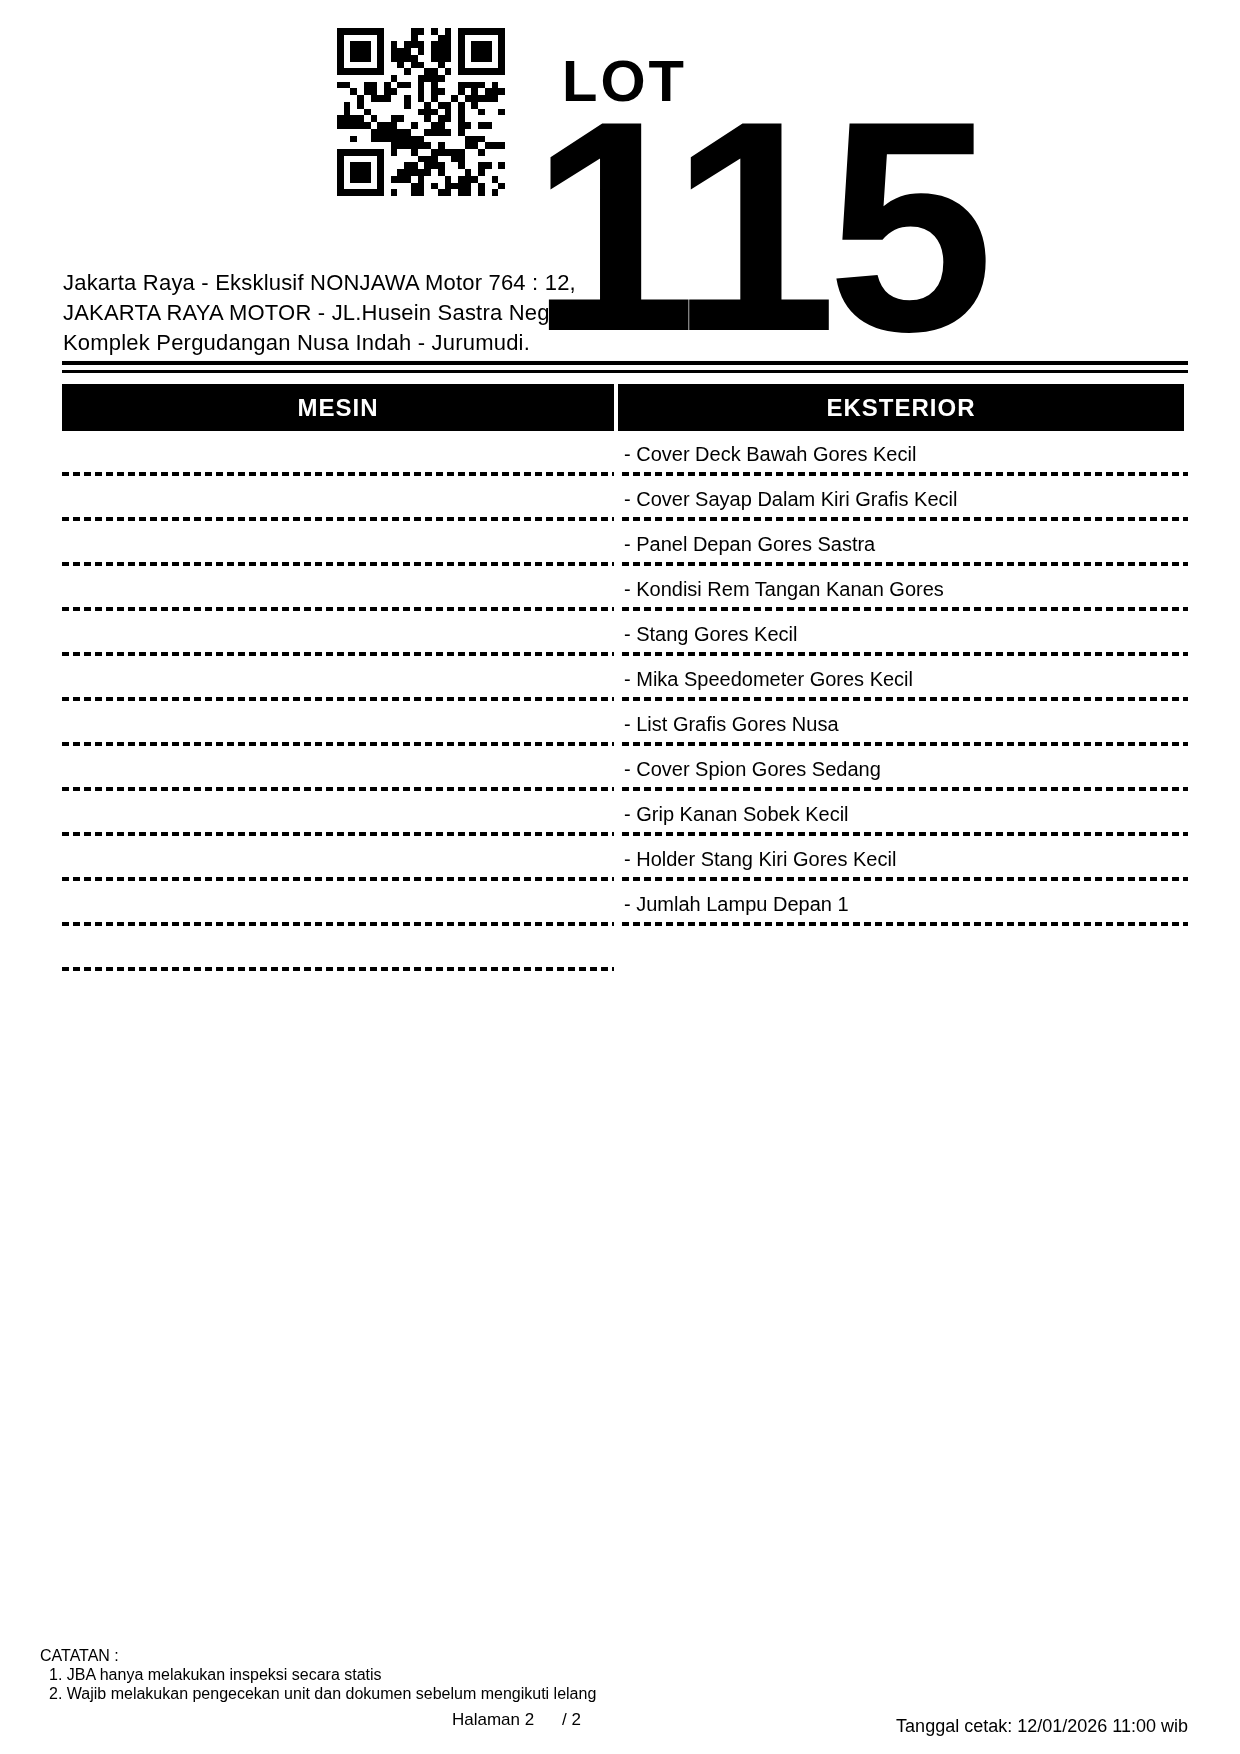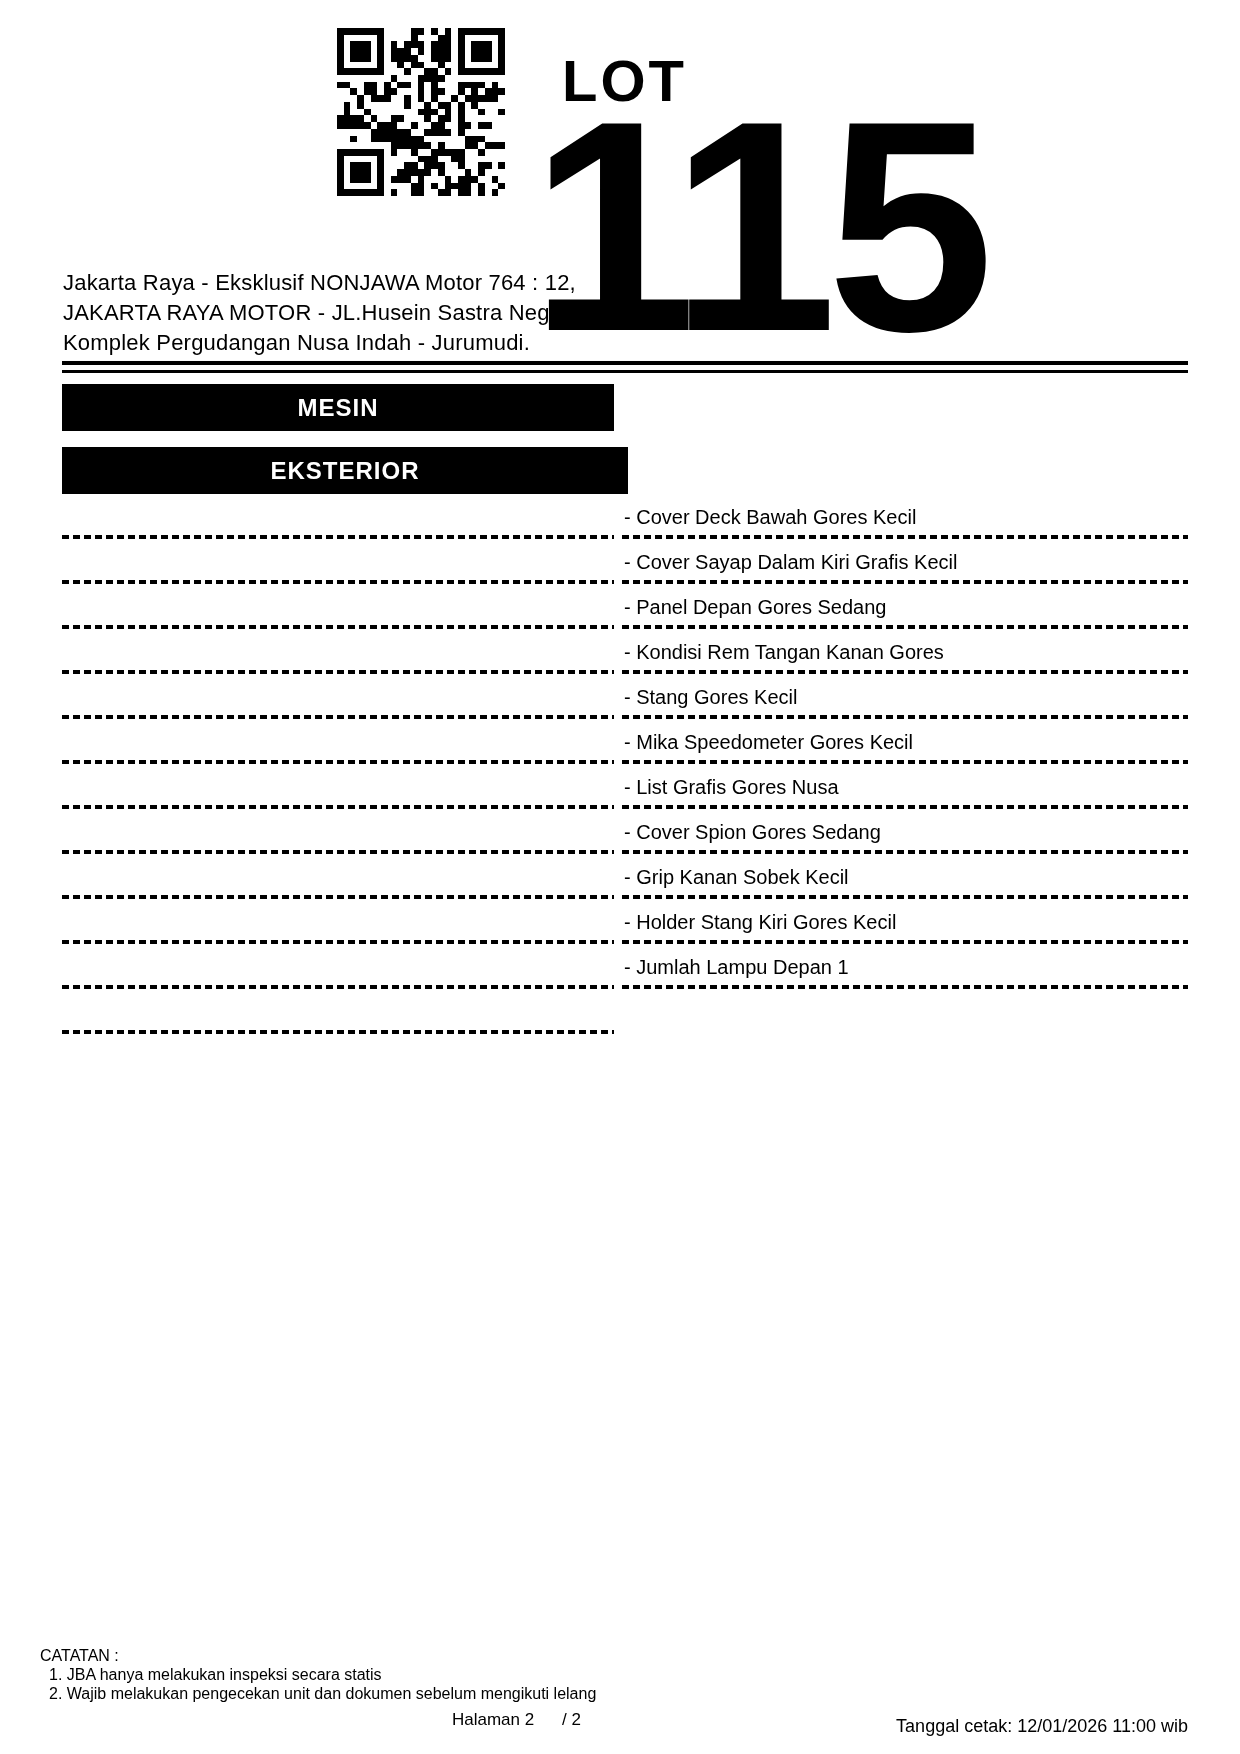--- a/index.html
+++ b/index.html
@@ -22,21 +22,21 @@
   }
   .address {
     position:absolute; left:63px; top:268px; width:520px;
     font-size:22px; line-height:30px; letter-spacing:0.2px;
   }
   .divider {
     position:absolute; left:62px; top:361px; width:1126px; height:12px;
     border-top:4px solid #000; border-bottom:3px solid #000;
   }
   .cond-table { position:absolute; left:62px; top:384px; width:1126px; }
-  .thead { display:flex; gap:16px;flex-direction:column; }
+  .thead { display:flex; gap:4px; }
   .th {
     background:#000; color:#fff; font-weight:bold; font-size:24px;
     letter-spacing:1px; text-align:center; height:47px; line-height:47px;
   }
   .th.c0 { width:552px; }
   .th.c1 { width:566px; }
   .tbody { display:flex; gap:8px; margin-top:0;justify-content:flex-end; }
   .col { }
   .col.c0 { width:552px; }
   .col.c1 { width:566px; }
@@ -436,21 +436,21 @@
           </div>
         </div>
       <div class="col c1">
           <div class="row">
             <span class="txt">- Cover Deck Bawah Gores Kecil</span>
           </div>
           <div class="row">
             <span class="txt">- Cover Sayap Dalam Kiri Grafis Kecil</span>
           </div>
           <div class="row">
-            <span class="txt">- Panel Depan Gores Sedang</span>
+            <span class="txt">- Panel Depan Gores Sastra</span>
           </div>
           <div class="row">
             <span class="txt">- Kondisi Rem Tangan Kanan Gores</span>
           </div>
           <div class="row">
             <span class="txt">- Stang Gores Kecil</span>
           </div>
           <div class="row">
             <span class="txt">- Mika Speedometer Gores Kecil</span>
           </div>

